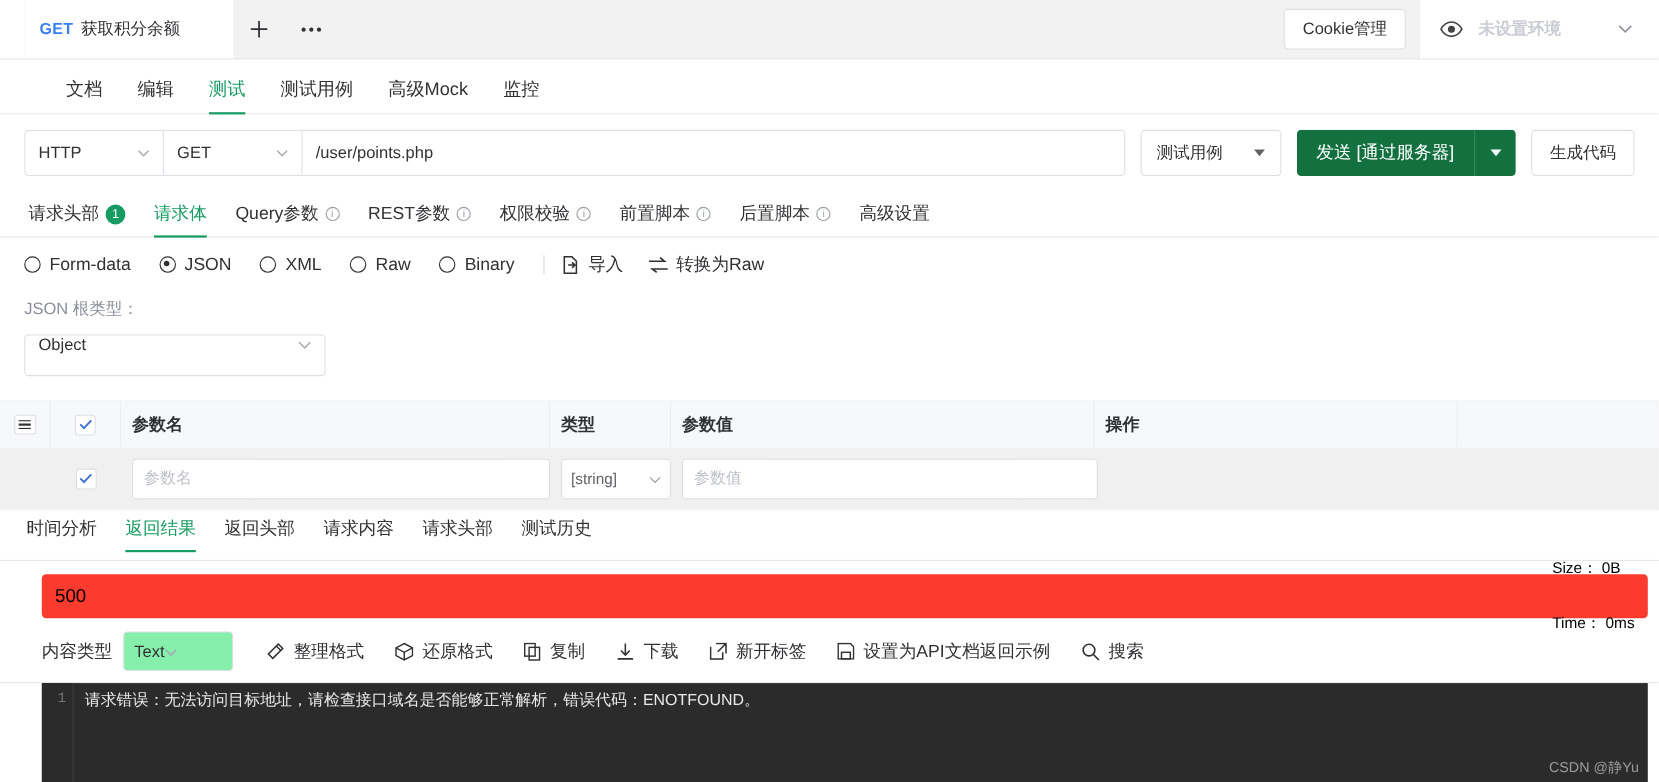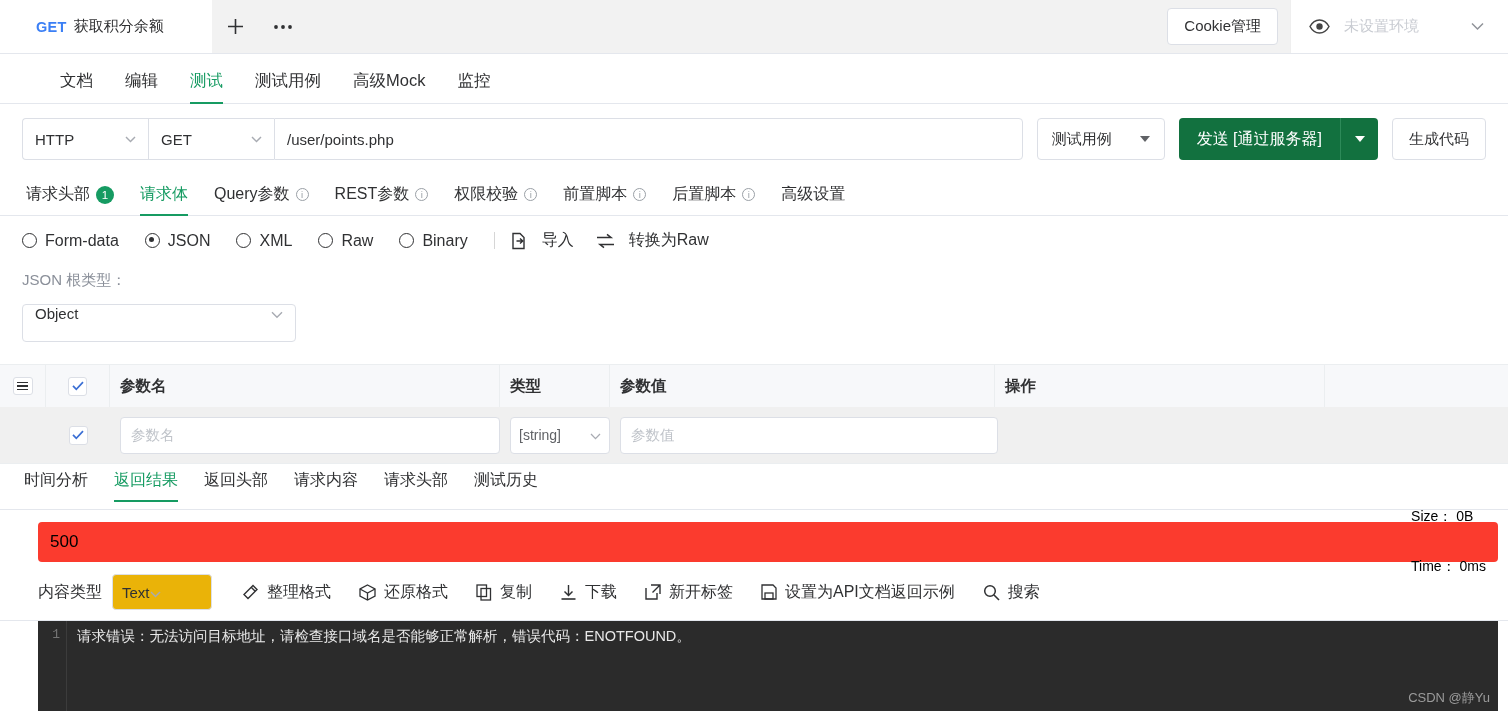--- a/index.html
+++ b/index.html
@@ -47,20 +47,21 @@
     border:1px solid #dcdfe6; background:#fff; border-radius:4px;
     height: 37px; padding: 0 16px; font-size: 15px; color:#303133;
     cursor:pointer; margin-right: 12px;
     font-family: inherit;
   }
   .env-box {
     align-self:stretch; display:flex; align-items:center;
     background:#fff; padding: 0 24px 0 18px; gap: 14px;
     border-left:1px solid #efefef;
     min-width: 218px;
+    font-weight: bold;
   }
   .eye-ic { color:#606266; display:flex; align-items:center;}
   .env-placeholder { color:#c9ccd2; font-size:15px; flex:1; }
   .env-caret { color:#909399; font-size:12px; }
 
   
   .maintabs {
     height: 50px; min-height:50px;
     display:flex; align-items:flex-end;
     padding-left: 44px;
@@ -141,21 +142,21 @@
   
   .bodytypes { display:flex; align-items:center; padding: 14px 22px 10px 22px; gap: 0; }
   .radio-item { display:flex; align-items:center; gap:8px; margin-right:26px; cursor:pointer; font-size:16px; color:#303133; }
   .radio {
     width:15px; height:15px; border-radius:50%; border:1.6px solid #303133; display:inline-block; position:relative;
   }
   .radio.on:after{
     content:""; position:absolute; left:3px; top:3px; width:5px; height:5px; border-radius:50%; background:#303133;
   }
   .vdiv { width:1px; height:17px; background:#d6d6d6; margin: 0 16px 0 0; }
-  .act-link { display:flex; align-items:center; gap:14px; font-size:16px; color:#303133; cursor:pointer; margin-right:22px; }
+  .act-link { display:flex; align-items:center; gap:7px; font-size:16px; color:#303133; cursor:pointer; margin-right:22px; }
 
   
   .jsonroot { padding: 10px 22px 0 22px; }
   .jsonroot .lbl { font-size:15px; color:#8a8f99; margin-bottom: 14px; }
   .root-select {
     width: 274px; height: 38px; border:1px solid #dcdfe6; border-radius:4px; background:#fff;
     display:flex; justify-content:space-between; padding: 0 12px;
     font-size:15px; color:#303133; cursor:pointer;
   }
 
@@ -210,21 +211,21 @@
   .status-code { font-size:17px; }
   .status-right { margin-left:auto; display:flex; gap:32px; font-size:14px;flex-direction:column; }
 
   
   .restoolbar {
     display:flex; align-items:center; padding: 12px 10px 10px 38px; gap: 0;
     border-bottom:1px solid #e4e7ed;
   }
   .ct-label { font-size:16px; color:#303133; margin-right:10px; }
   .ct-sel {
-    width:100px; height:36px; border:1px solid #dcdfe6; border-radius:4px; background:#eab308;
+    width:100px; height:36px; border:1px solid #dcdfe6; border-radius:4px; background:#86efac;
     display:flex; align-items:center; padding:0 9px;
     font-size:15px; color:#303133; cursor:pointer; margin-right: 30px;
   }
   .tool-link { display:flex; align-items:center; gap:8px; font-size:16px; color:#303133; cursor:pointer; margin-right:28px; white-space:nowrap; }
 
   
   .codearea {
     flex:1; background:#2b2b2b; display:flex; position:relative; overflow:hidden;
     margin: 0 10px 0 38px;
   }

